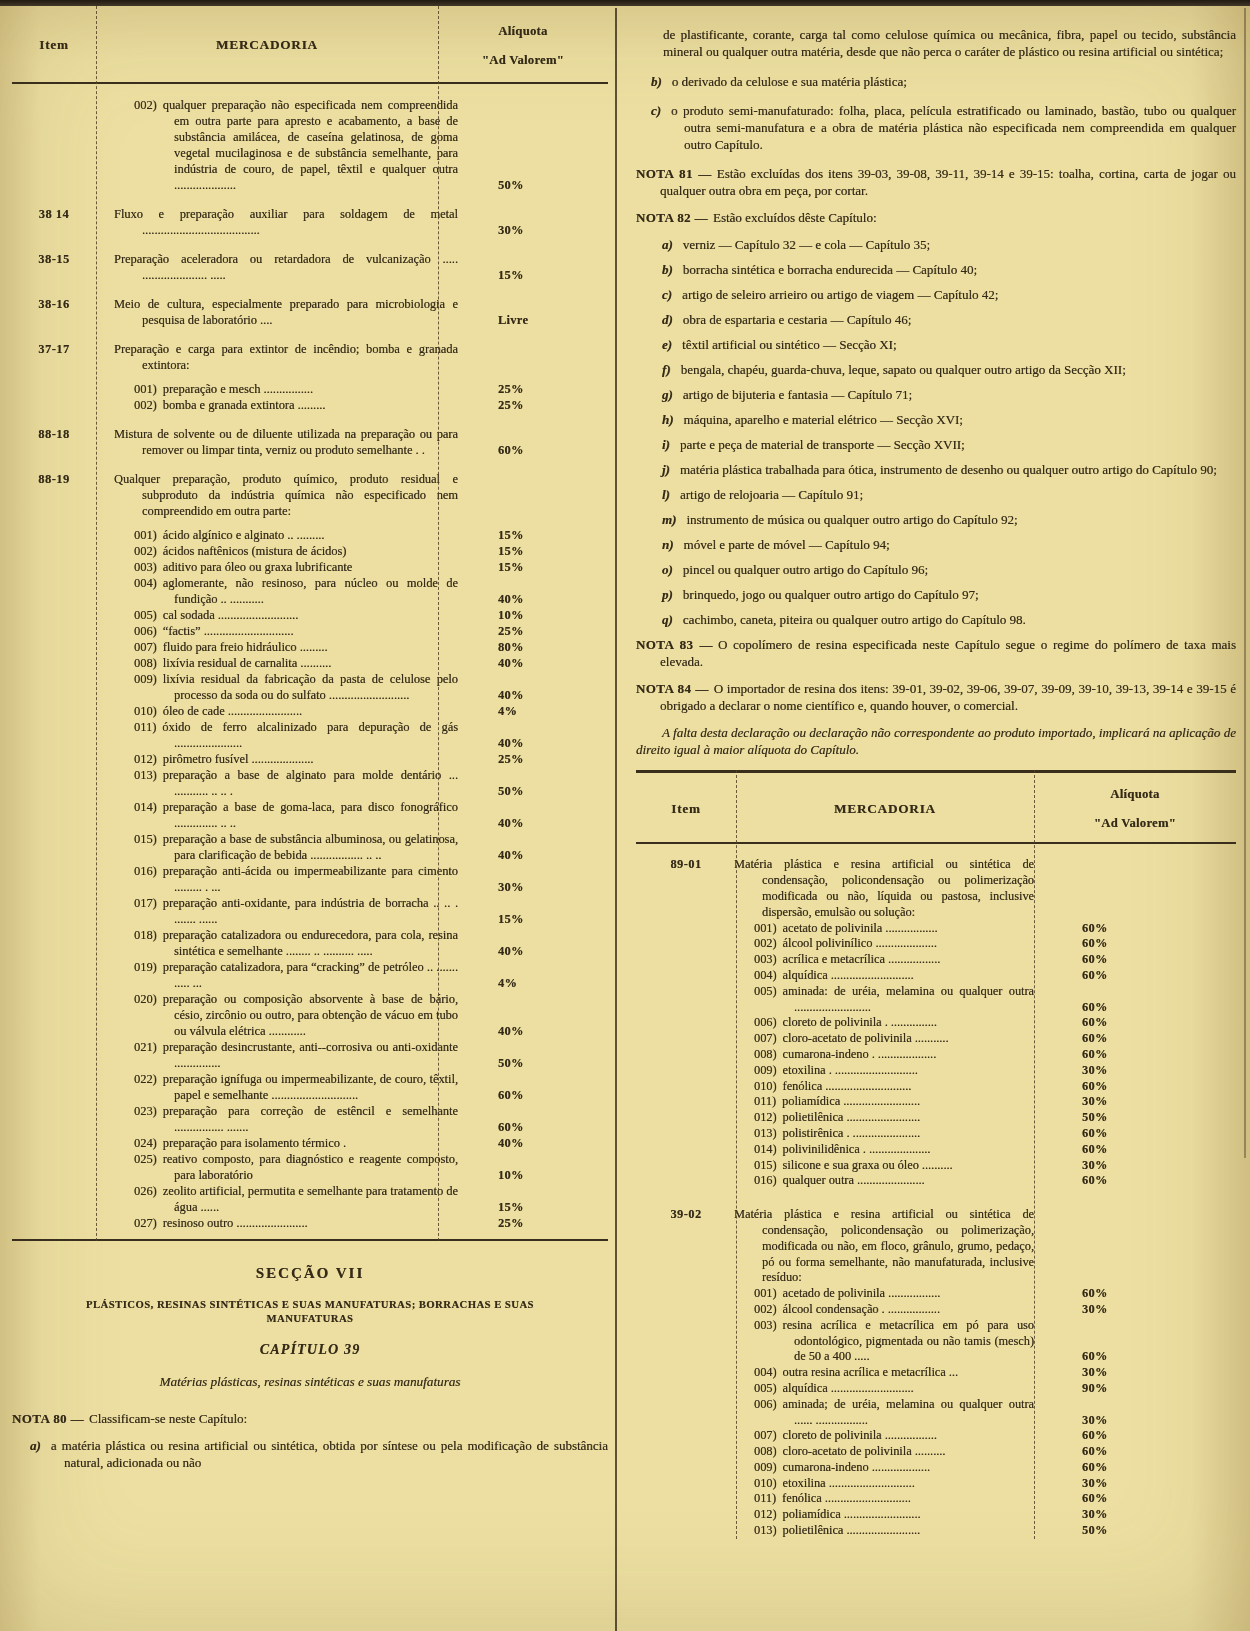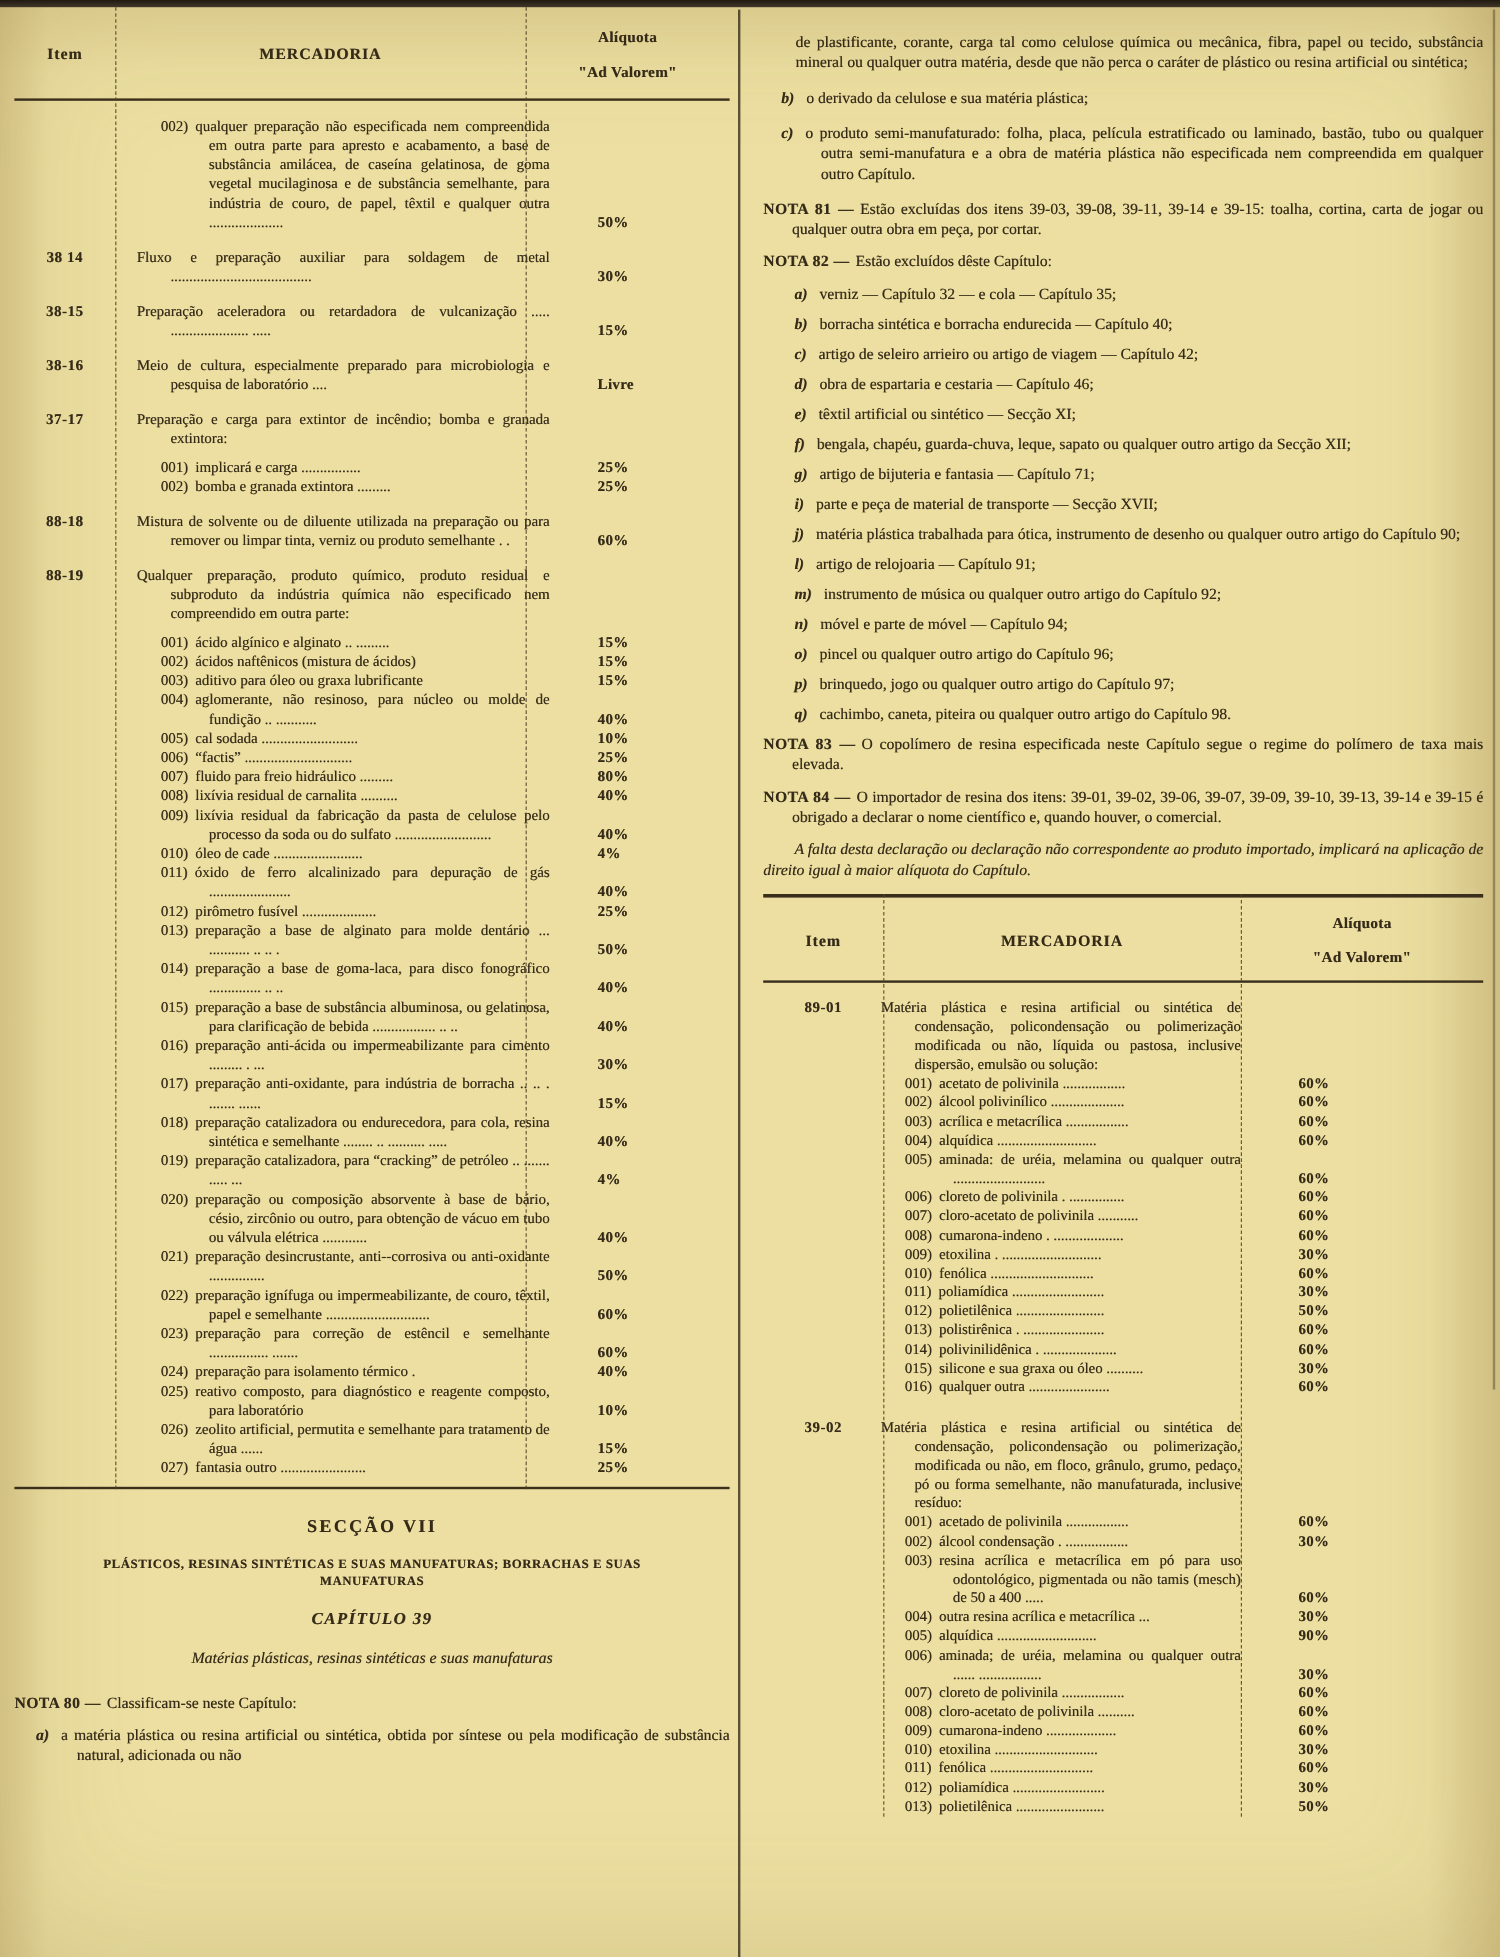--- a/index.html
+++ b/index.html
@@ -120,21 +120,21 @@
           </div>
 
           <div class="row main mt">
             <div class="c-item">37-17</div>
             <div class="merc"><b class="code"></b><span>Preparação e carga para extintor de incêndio; bomba e granada extintora:</span></div>
             <div class="c-rate"></div>
           </div>
 
           <div class="row sub mts">
             <div class="c-item"></div>
-            <div class="merc"><b class="code">001)</b><span>implicará e carga ................</span></div>
+            <div class="merc"><b class="code">001)</b><span>preparação e mesch ................</span></div>
             <div class="c-rate">25%</div>
           </div>
 
           <div class="row sub">
             <div class="c-item"></div>
             <div class="merc"><b class="code">002)</b><span>bomba e granada extintora .........</span></div>
             <div class="c-rate">25%</div>
           </div>
 
           <div class="row main mt">
@@ -300,21 +300,21 @@
           </div>
 
           <div class="row sub">
             <div class="c-item"></div>
             <div class="merc"><b class="code">026)</b><span>zeolito artificial, permutita e semelhante para tratamento de água ......</span></div>
             <div class="c-rate">15%</div>
           </div>
 
           <div class="row sub">
             <div class="c-item"></div>
-            <div class="merc"><b class="code">027)</b><span>fantasia outro .......................</span></div>
+            <div class="merc"><b class="code">027)</b><span>resinoso outro .......................</span></div>
             <div class="c-rate">25%</div>
           </div>
         </div>
       <div class="brule"></div>
     </div>
 
     <div class="section">
       <div class="sec-title">SECÇÃO VII</div>
       <div class="sec-sub">PLÁSTICOS, RESINAS SINTÉTICAS E SUAS MANUFATURAS; BORRACHAS E SUAS MANUFATURAS</div>
       <div class="sec-cap">CAPÍTULO 39</div>
@@ -347,20 +347,21 @@
         <div class="letter-item"><i class="letter">c)</i><span>artigo de seleiro arrieiro ou artigo de viagem — Capítulo 42;</span></div>
 
         <div class="letter-item"><i class="letter">d)</i><span>obra de espartaria e cestaria — Capítulo 46;</span></div>
 
         <div class="letter-item"><i class="letter">e)</i><span>têxtil artificial ou sintético — Secção XI;</span></div>
 
         <div class="letter-item"><i class="letter">f)</i><span>bengala, chapéu, guarda-chuva, leque, sapato ou qualquer outro artigo da Secção XII;</span></div>
 
         <div class="letter-item"><i class="letter">g)</i><span>artigo de bijuteria e fantasia — Capítulo 71;</span></div>
 
+        <div class="letter-item"><i class="letter">h)</i><span>máquina, aparelho e material elétrico — Secção XVI;</span></div>
 
         <div class="letter-item"><i class="letter">i)</i><span>parte e peça de material de transporte — Secção XVII;</span></div>
 
         <div class="letter-item"><i class="letter">j)</i><span>matéria plástica trabalhada para ótica, instrumento de desenho ou qualquer outro artigo do Capítulo 90;</span></div>
 
         <div class="letter-item"><i class="letter">l)</i><span>artigo de relojoaria — Capítulo 91;</span></div>
 
         <div class="letter-item"><i class="letter">m)</i><span>instrumento de música ou qualquer outro artigo do Capítulo 92;</span></div>
 
         <div class="letter-item"><i class="letter">n)</i><span>móvel e parte de móvel — Capítulo 94;</span></div>

